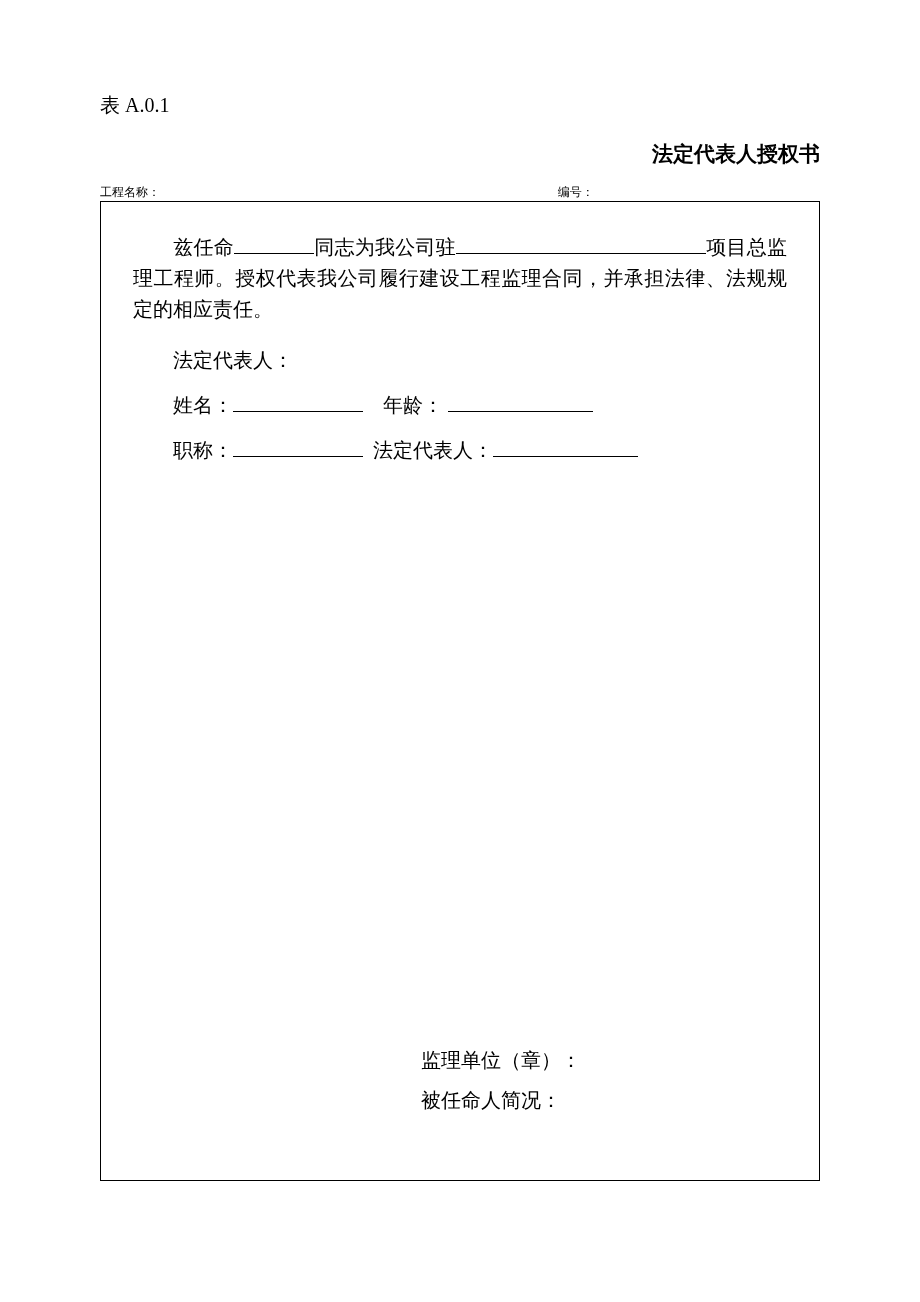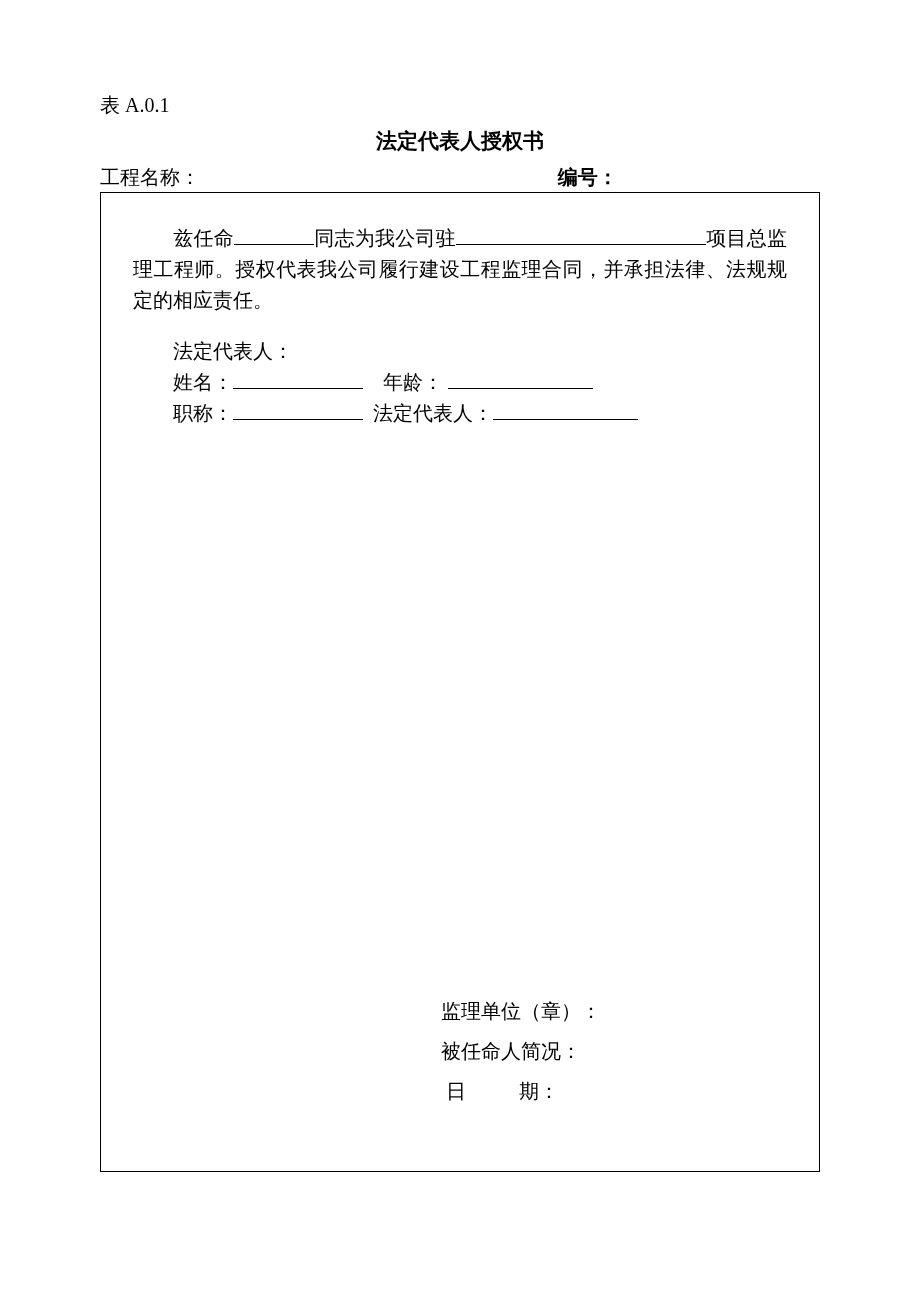--- a/index.html
+++ b/index.html
@@ -12,41 +12,40 @@
       font-size: 19px;
       background: #fff;
       width: 920px;
       height: 1302px;
       padding: 90px 100px 60px 100px;
       color: #000;
       line-height: 1.5;
     }
     .table-id {
       font-size: 20px;
-      margin-bottom: 6px;
+      margin-bottom: 19px;
     }
     .title {
-      text-align: center;
+      text-align: right;
       font-size: 21px;
       font-weight: bold;
-      margin-bottom: 4px;
+      margin-bottom: 12px;
     }
     .header-row {
       display: flex;
-      font-size: 20px;
+      font-size: 12px;
       margin-bottom: 0;
       gap: 40px;
     }
     .header-left {
       width: 60%;
     }
     .header-right {
       width: 40%;
       padding-left: 10px;
-      font-weight: bold;
     }
     .form-box {
       border: 1px solid #000;
       height: 980px;
       padding: 30px 32px 20px 32px;
       position: relative;
     }
     .body-text {
       font-size: 20px;
       line-height: 1.55;
@@ -64,25 +63,25 @@
     }
     .blank-80 { width: 80px; }
     .blank-60 { width: 60px; }
     .blank-50 { width: 50px; }
     .blank-45 { width: 45px; }
     .blank-130 { width: 130px; }
     .blank-145 { width: 145px; }
     .blank-250 { width: 250px; }
     .spacer-20 { height: 20px; }
     .info-row {
-      margin-top: 0;
+      margin-top: 14px;
     }
     .sig-block {
       position: absolute;
-      left: 340px;
+      left: 320px;
       bottom: 60px;
       font-size: 20px;
       line-height: 2;
     }
     .sig-date {
       letter-spacing: 18px;
     }
     .sig-date-spacer {
       display: inline-block;
       width: 35px;
@@ -117,18 +116,15 @@
     <span class="indent"></span><span>姓名：</span><span class="blank blank-130"></span>&nbsp;&nbsp;&nbsp;&nbsp;<span>年龄：</span>&nbsp;<span class="blank blank-145"></span>
   </div>
 
   <div class="body-text info-row">
     <span class="indent"></span><span>职称：</span><span class="blank blank-130"></span>&nbsp;&nbsp;<span>法定代表人：</span><span class="blank blank-145"></span>
   </div>
 
   <div class="sig-block">
     <div>监理单位（章）：</div>
     <div>被任命人简况：</div>
-    <div>
-      &nbsp;<span class="sig-date">日</span><span class="sig-date-spacer"></span><span>期：</span>
-    </div>
   </div>
 
 </div>
 
 </body></html>

